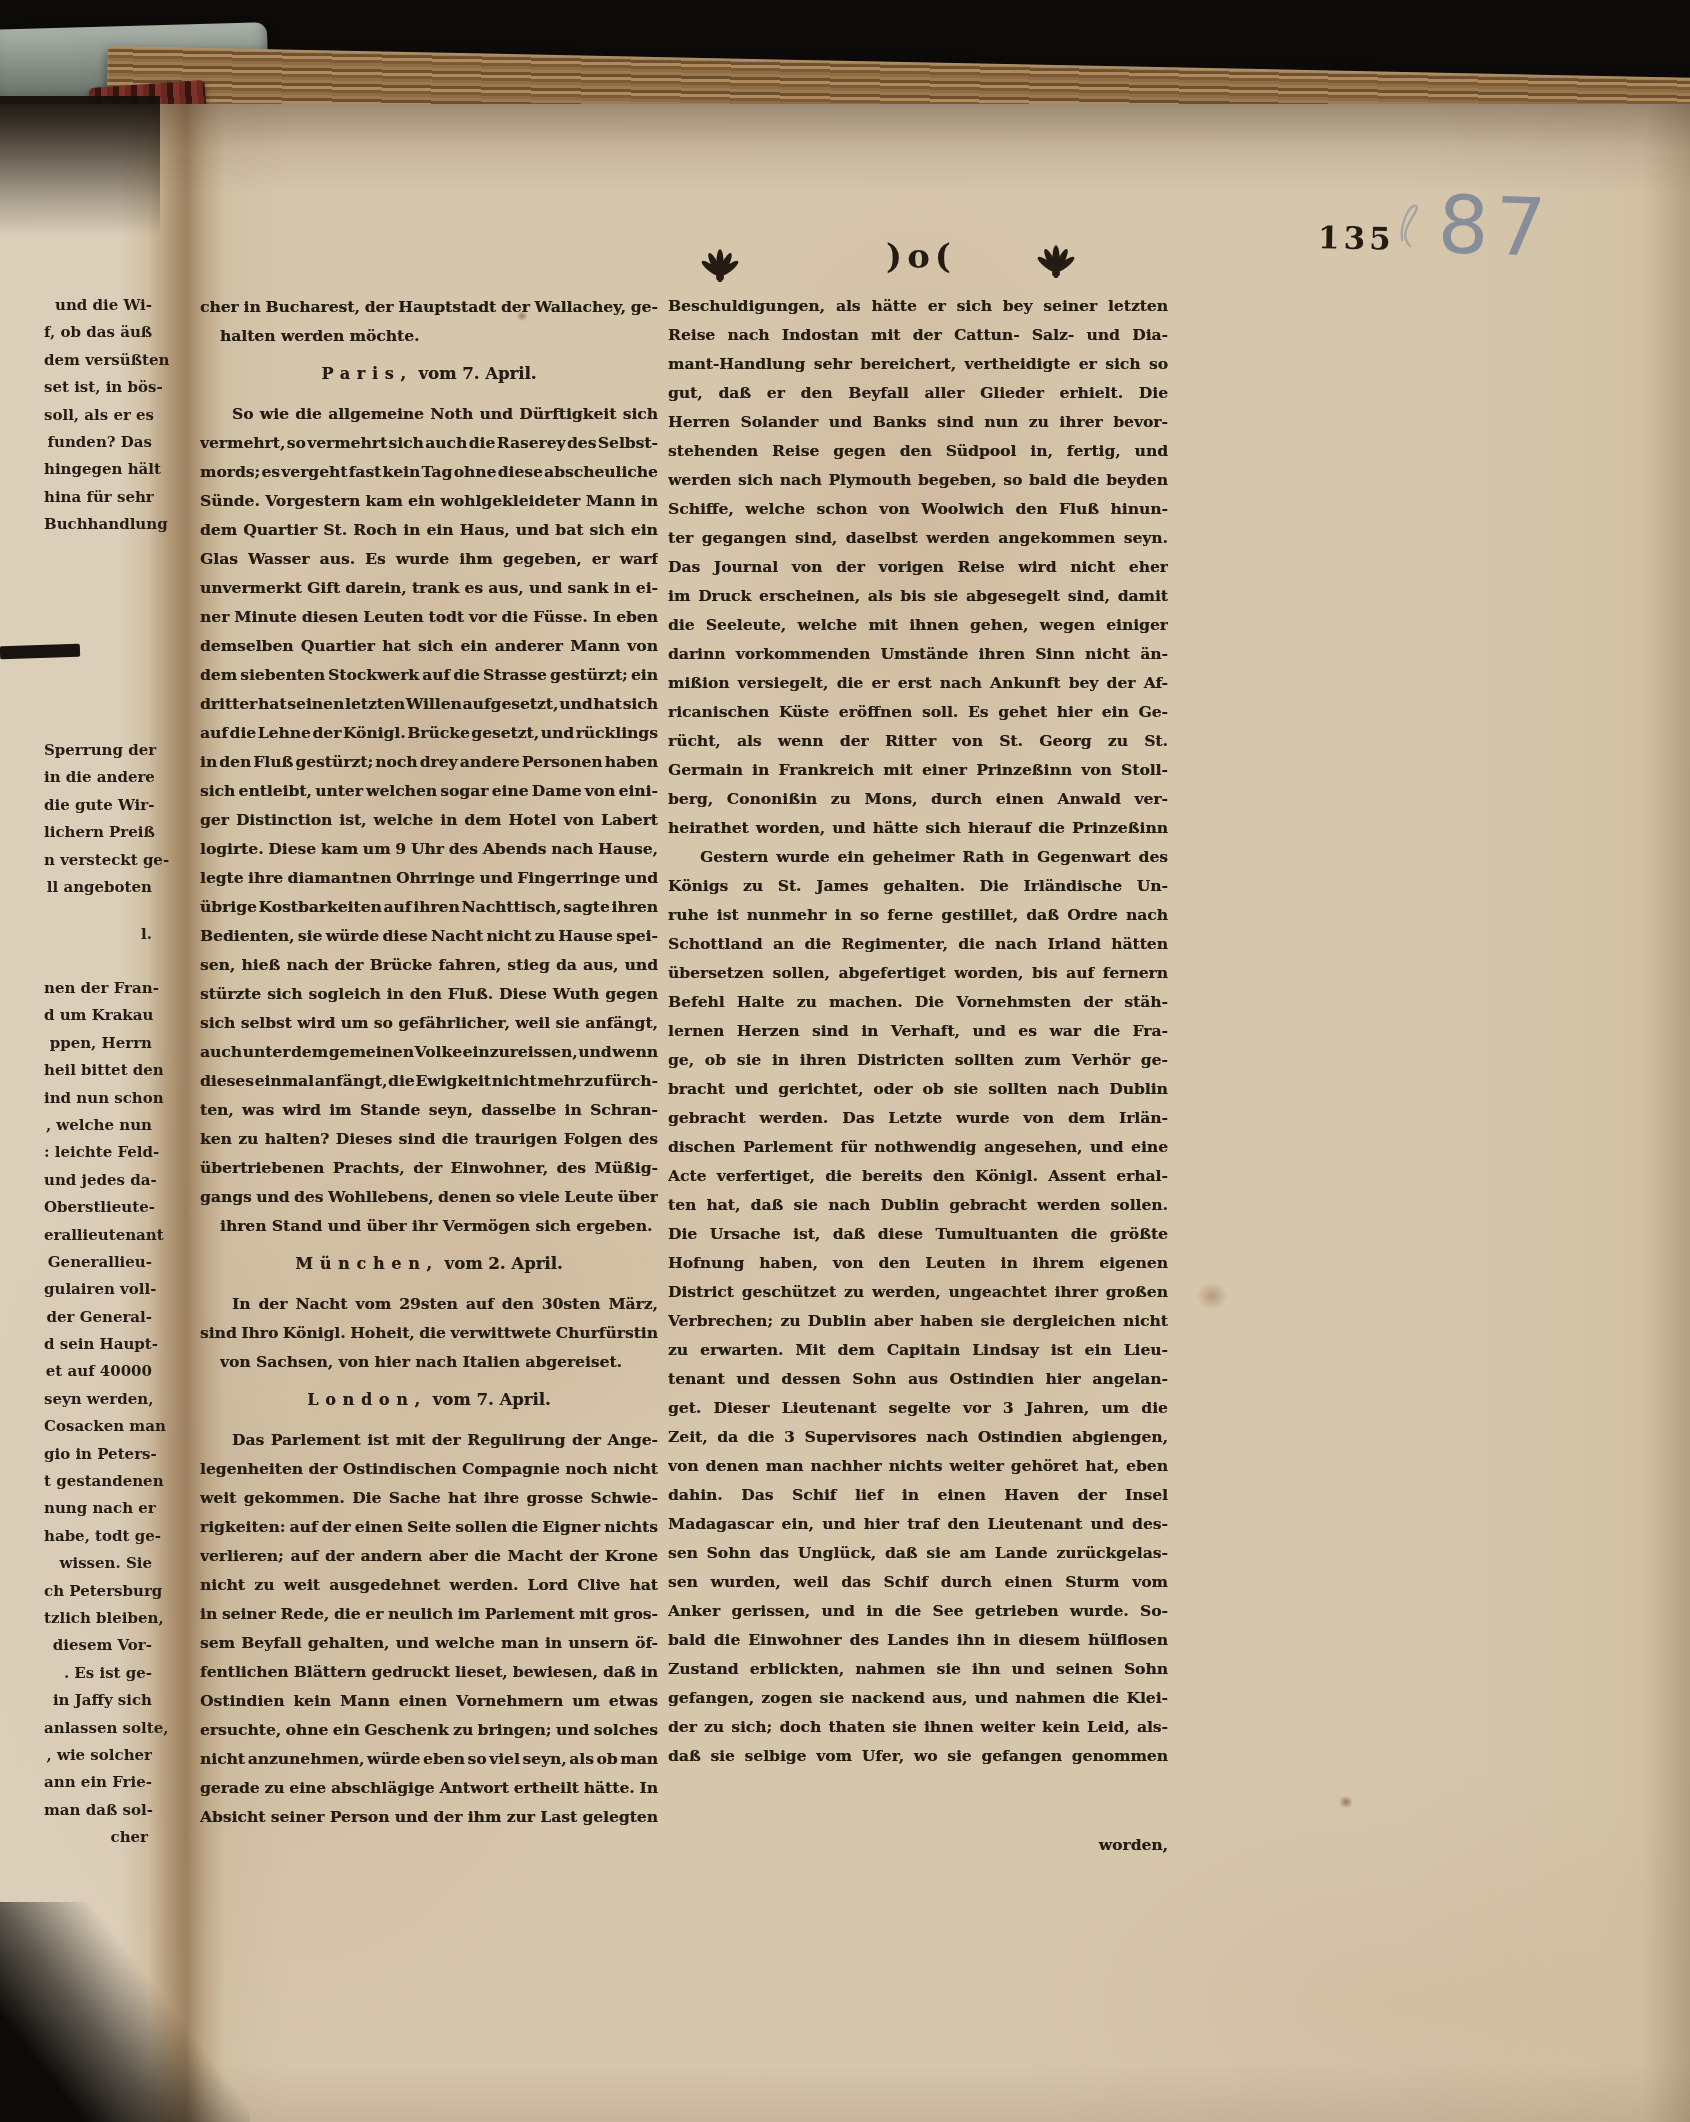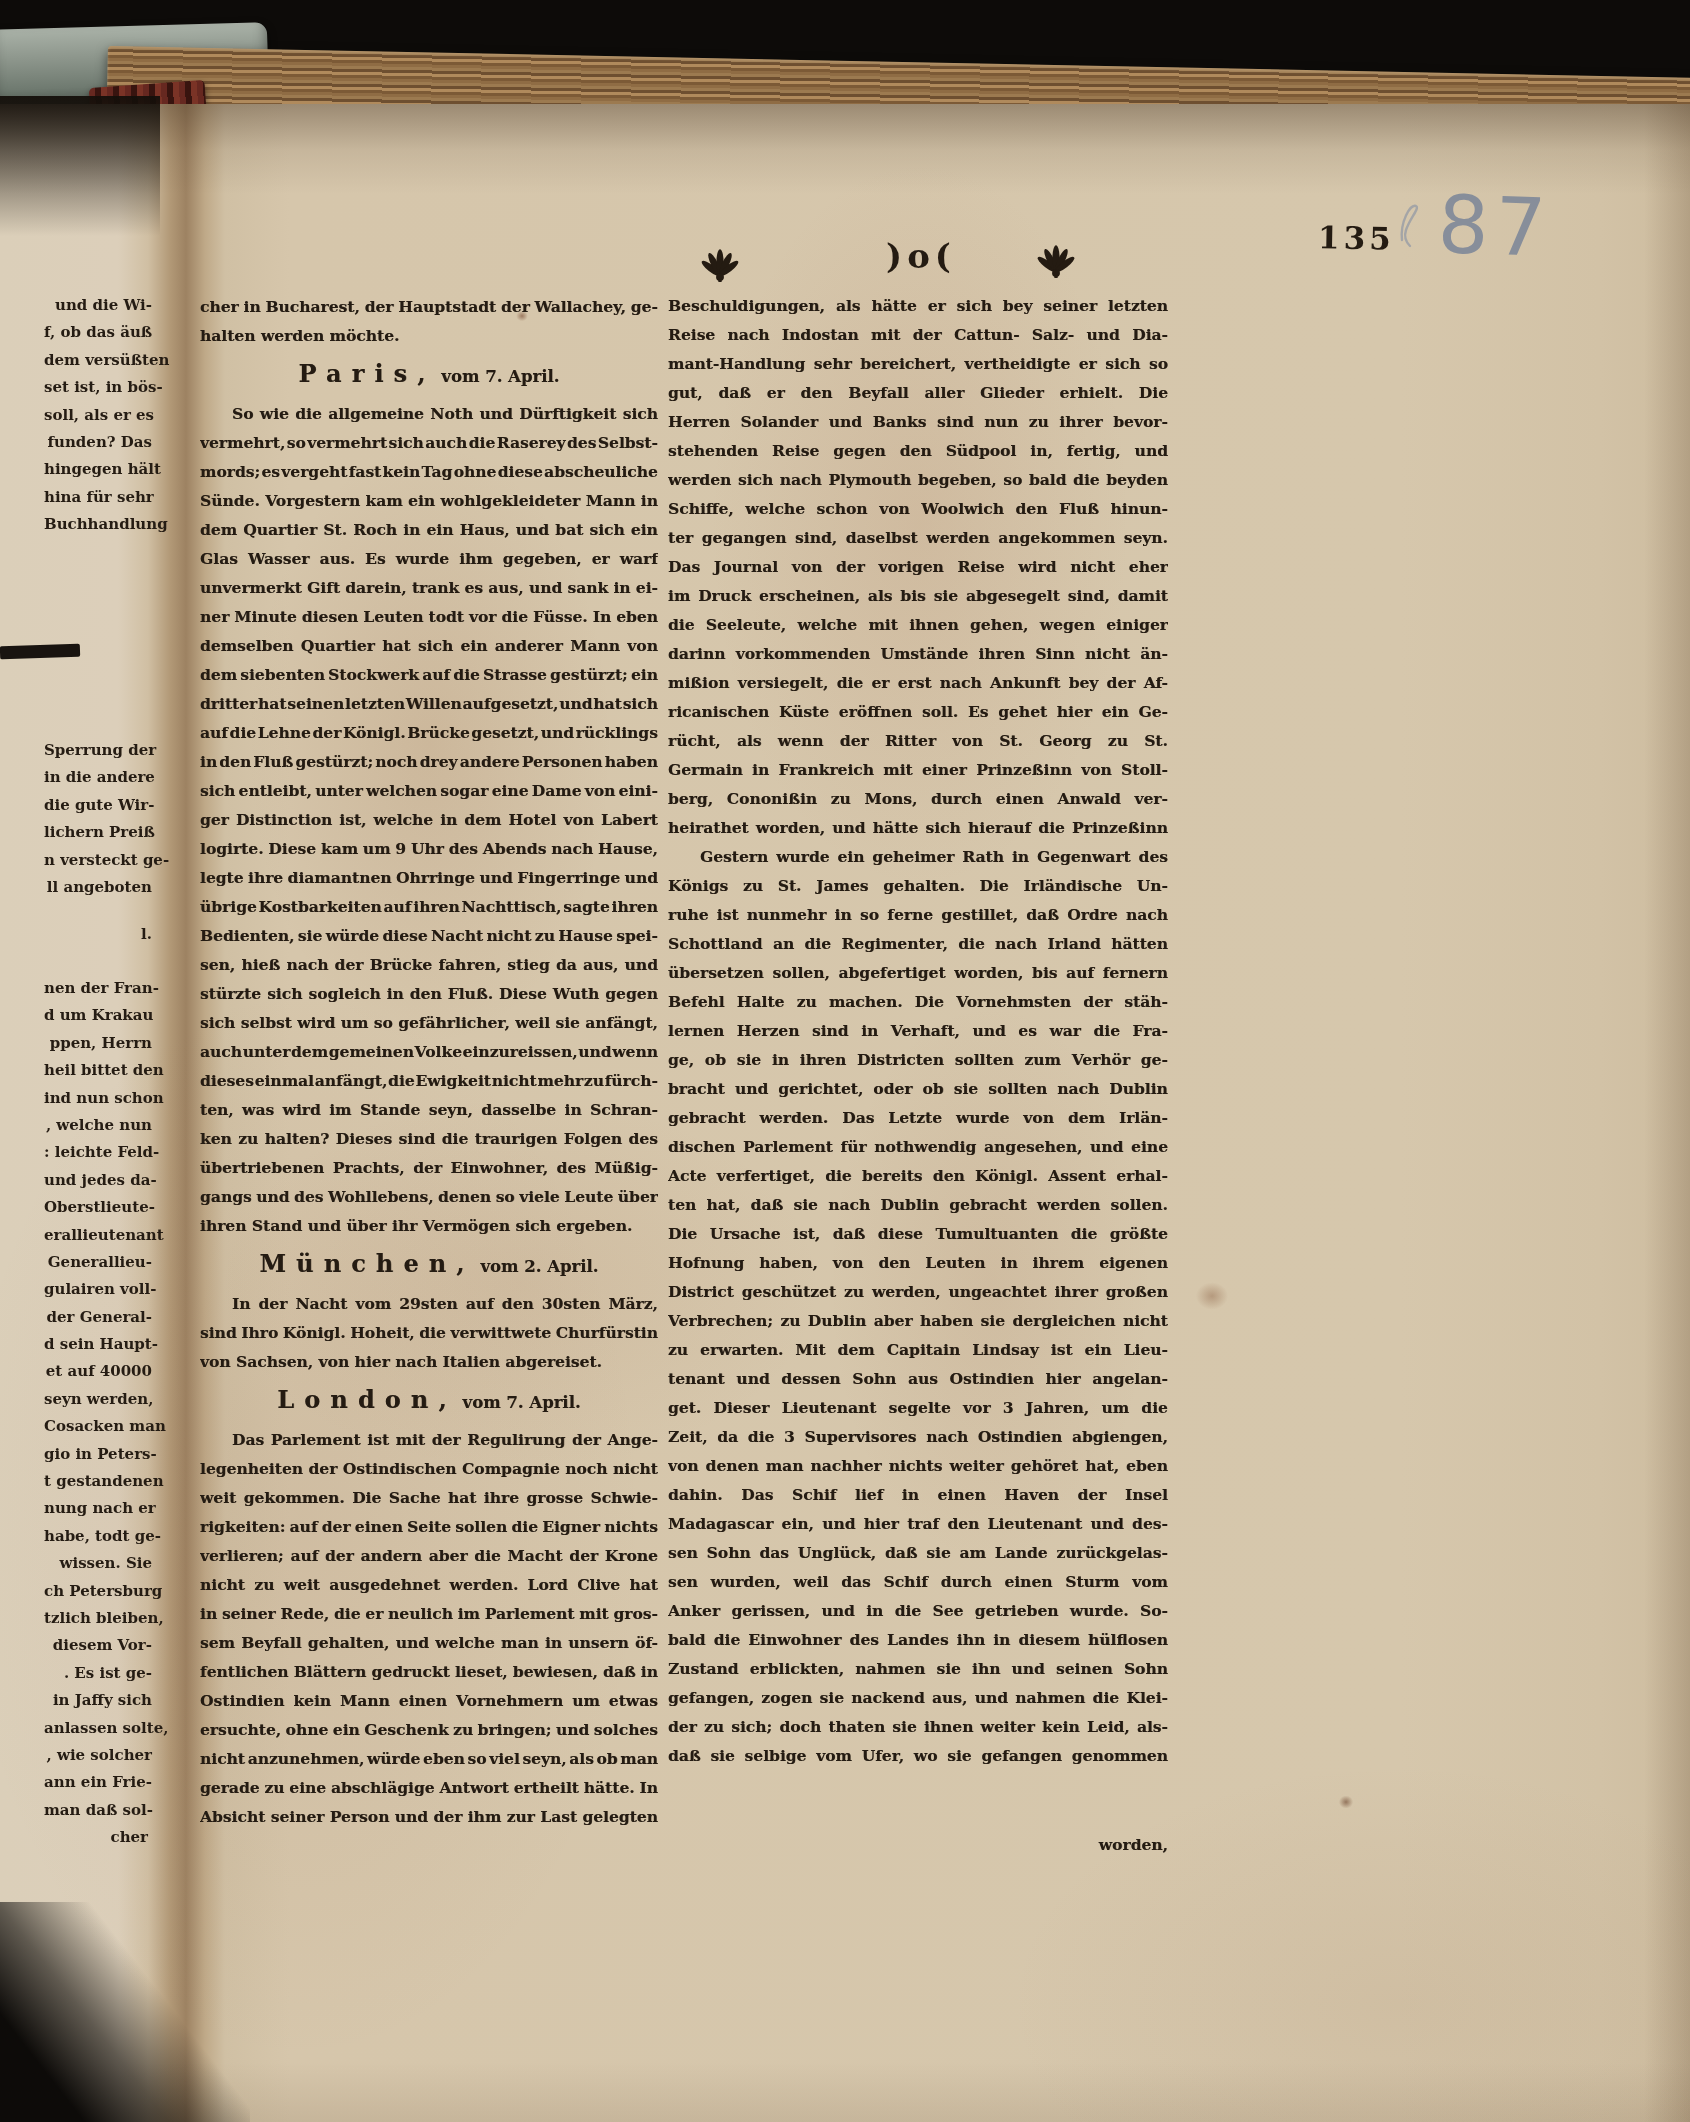--- a/index.html
+++ b/index.html
@@ -66,24 +66,24 @@
   .fragcatch{position:absolute;left:0;top:1720px;width:148px;text-align:right;padding-right:4px;
     font-size:15px;font-weight:700;height:27px;line-height:27px;}
 
   
   .col{position:absolute;z-index:5;font-size:15.5px;font-weight:700;color:#241b12;
     text-shadow:.3px 0 0 rgba(36,27,18,.55);}
   .colL{left:200px;top:188px;width:458px;}
   .colR{left:668px;top:187px;width:500px;}
   .line{height:29px;line-height:29px;display:flex;justify-content:space-between;overflow:hidden;
     white-space:nowrap;}
-  .line.nf{display:block;}
+  .line.nf{display:block;margin-left:20px;}
   .line.indent{padding-left:32px;}
   .heading{height:30px;line-height:30px;margin:9px 0 10px 0;text-align:center;}
-  .heading .city{letter-spacing:.42em;font-size:24px;}
+  .heading .city{letter-spacing:.42em;font-size:16px;}
   .heading .hrest{font-size:16.5px;margin-top:8px;}
   .catchword{position:absolute;left:668px;top:1726px;width:500px;z-index:5;text-align:right;
     padding-right:30px;font-size:15.5px;font-weight:700;height:29px;line-height:29px;
     text-shadow:.3px 0 0 rgba(36,27,18,.55);}
 </style>
 </head>
 <body>
 
 <div class="stage">
 

